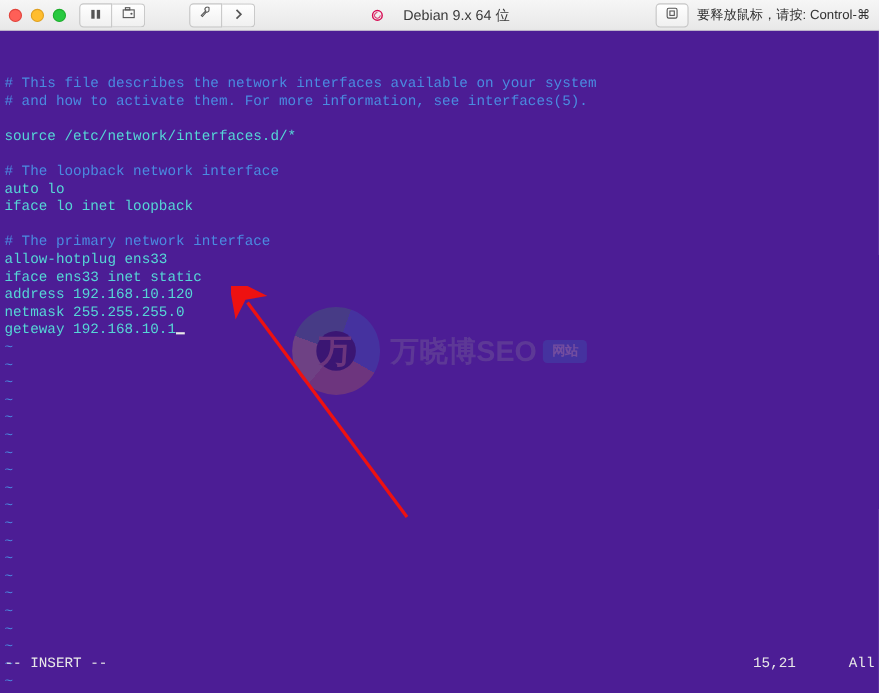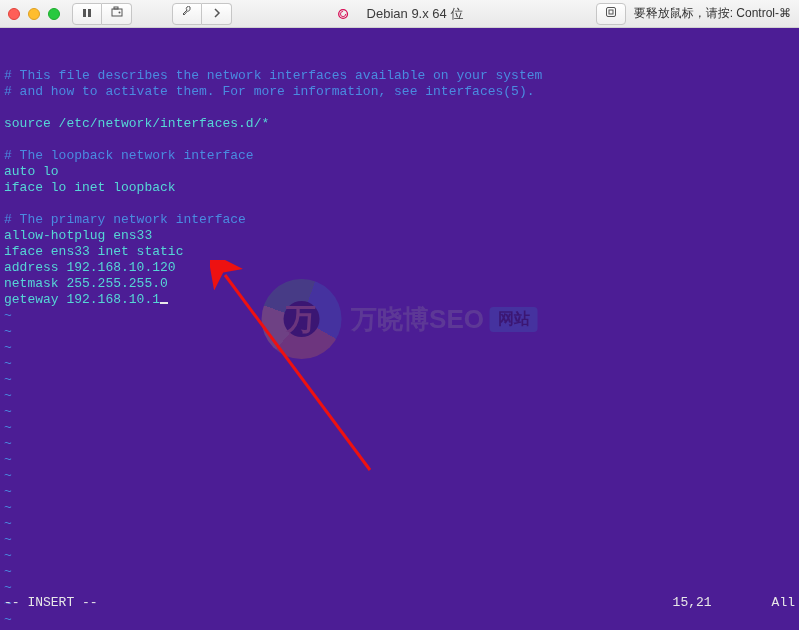--- a/index.html
+++ b/index.html
@@ -79,21 +79,21 @@
 
   .status-bar {
     position: absolute;
     left: 4px; right: 4px; bottom: 19px;
     display: flex;
     font-family: "Menlo","Consolas","Courier New",monospace;
     font-size: 13px;
     color: #e8e8e8;
   }
   .status-mid { flex: 1; }
-  .status-pos { margin-right: 60px; }
+  .status-pos { margin-right: 48px; }
 
   
   .watermark {
     position: absolute;
     left: 50%; top: 50%;
     transform: translate(-50%, -45%);
     opacity: 0.22;
     display: flex; align-items: center; gap: 10px;
     pointer-events: none;
   }
@@ -108,21 +108,21 @@
     content: ""; position: absolute; inset: 22px;
     border-radius: 50%; background: #000;
   }
   .wm-logo span {
     position: absolute; inset: 0;
     display: flex; align-items: center; justify-content: center;
     color: #d88a2a; font-size: 30px; font-weight: bold; z-index: 2;
   }
   .wm-text { display: flex; flex-direction: row; gap: 4px; }
   .wm-line1 { display: flex; align-items: center; gap: 6px; font-size: 26px; font-weight: 600; color: #9a9a9a; }
-  .wm-badge { background: #2f7cc4; color: #000000; font-size: 16px; padding: 2px 8px; border-radius: 4px; }
+  .wm-badge { background: #2f7cc4; color: #fef9c3; font-size: 12px; padding: 2px 8px; border-radius: 4px; }
   .wm-url { color: #8a8a8a; font-size: 20px; letter-spacing: 1px; }
 
   
   .arrow {
     position: absolute;
     pointer-events: none;
   }
 </style>
 </head>
 <body>

